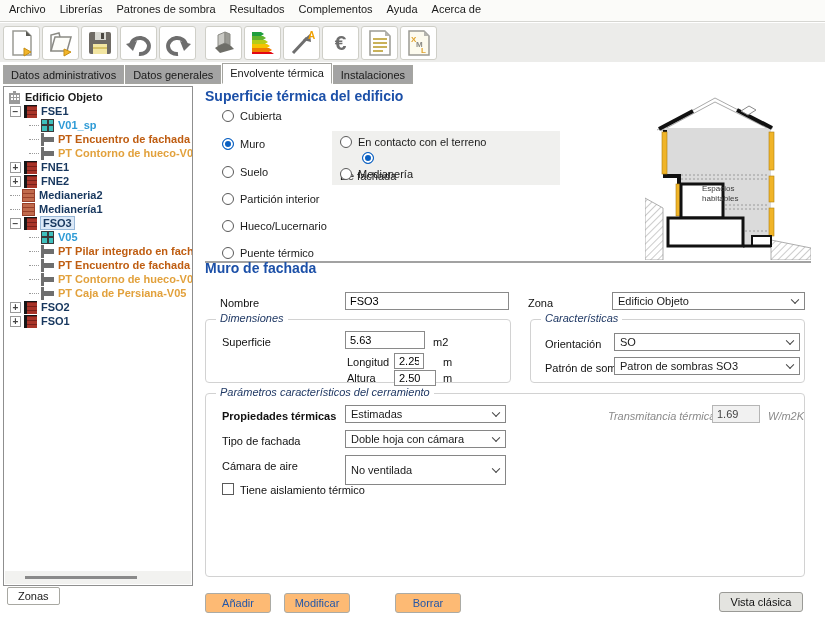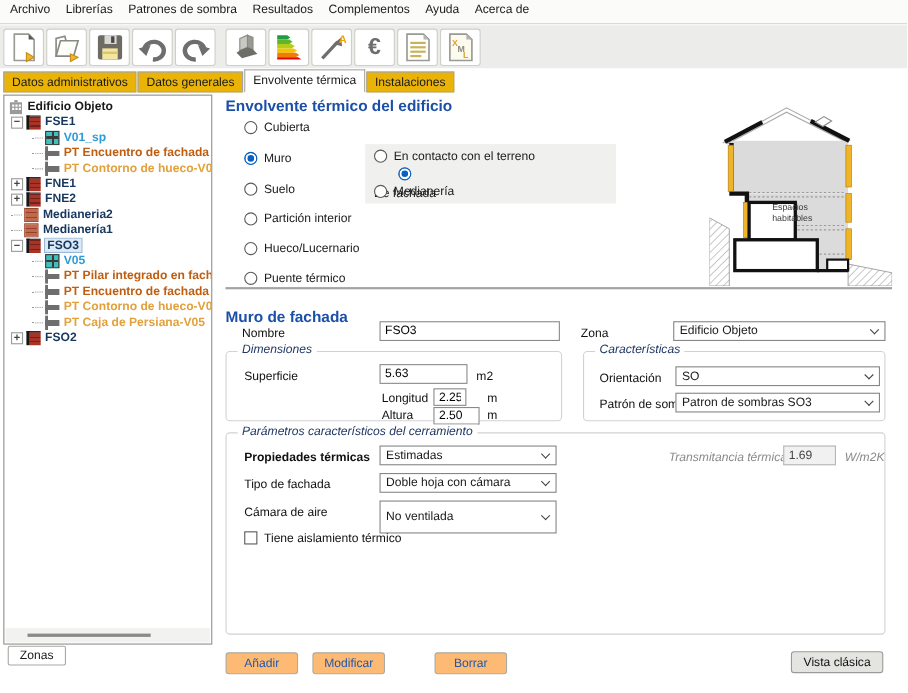--- a/index.html
+++ b/index.html
@@ -11,21 +11,21 @@
   .menu-item { padding:3px 7px; cursor:default; }
 
   
   .toolbar { position:absolute; left:0; top:23px; right:0; height:39px; background:#ececea; display:flex; align-items:center; padding-left:3px; }
   .tbtn { width:37px; height:34px; background:#fff; border:1px solid #cfcfc8; border-radius:3px; margin-right:2px; display:flex; align-items:center; justify-content:center; padding:0; cursor:pointer; }
   .tbtn.gap { margin-left:7px; }
   .euro-glyph { font-size:21px; font-weight:bold; color:#6e6e6e; line-height:1; }
 
   
   .tabbar { position:absolute; left:0; top:63px; right:0; height:21px; display:flex; align-items:flex-end; padding-left:3px; }
-  .tab { background:#eab308; border:1px solid #a5a5a0; padding:3px 7px 3px; margin-right:1px; height:19px; cursor:pointer; }
+  .tab { background:#a3a3a3; border:1px solid #a5a5a0; padding:3px 7px 3px; margin-right:1px; height:19px; cursor:pointer; }
   .tab.active { background:#fff; height:21px; border-bottom:1px solid #fff; font-weight:normal; position:relative; z-index:2; }
 
   
   .treepanel { position:absolute; left:3px; top:86px; width:190px; height:500px; border:1px solid #8f8f8f; background:#fff; overflow:hidden; }
   .tree { position:absolute; left:0; top:3px; right:0; }
   .trow { height:14px; display:flex; align-items:center; font-weight:bold; white-space:nowrap; overflow:hidden; cursor:default; }
   .lvl0 { padding-left:4px; } .lvl1 { padding-left:6px; } .lvl2 { padding-left:25px; }
   .exp { width:11px; height:11px; flex:none; border:1px solid #9a9a9a; background:#fff; color:#444; font-size:10px; line-height:9px; text-align:center; margin-right:3px; }
   .exp.plus::before { content:"+"; } .exp.minus::before { content:"\2212"; }
   .stub { width:10px; flex:none; border-top:1px dotted #9a9a9a; margin-right:2px; }
@@ -259,28 +259,33 @@
       <div class="trow lvl2">
         <span class="stub"></span>
         <span class="ticon pt-icon"></span>
         <span class="tlabel c-or2">PT Caja de Persiana-V05</span>
       </div>
       <div class="trow lvl1">
         <span class="exp plus"></span>
         <span class="ticon wall-icon"></span>
         <span class="tlabel c-navy">FSO2</span>
       </div>
+      <div class="trow lvl1">
+        <span class="exp plus"></span>
+        <span class="ticon wall-icon"></span>
+        <span class="tlabel c-navy">FSO1</span>
+      </div>
     </div>
     <div class="hscroll">
       <div class="hthumb"></div>
     </div>
   </div>
   <div class="zonas-tab">Zonas</div>
 
-  <div class="h-blue" style="left:205px; top:88px;">Envolvente térmico del edificio</div>
+  <div class="h-blue" style="left:205px; top:88px;">Superficie térmica del edificio</div>
 
   <div class="rrow" style="left:222px; top:110px;">
     <span class="radio"></span>
       <span>Cubierta</span>
   </div>
   <div class="subpanel"></div>
   <div class="rrow" style="left:222px; top:138px;">
     <span class="radio on"></span>
       <span>Muro</span>
   </div>
@@ -343,21 +348,21 @@
     <rect x="36" y="96" width="42" height="34" fill="#fff" stroke="#111" stroke-width="3"></rect>
     <rect x="23" y="130" width="75" height="28" fill="#fff" stroke="#111" stroke-width="3"></rect>
     <rect x="107" y="148" width="19" height="10" fill="#fff" stroke="#111" stroke-width="2"></rect>
     <line x1="98" y1="158" x2="126" y2="158" stroke="#111" stroke-width="3"></line>
     <text x="57" y="103" font-size="8" fill="#3a3a3a" font-family="Liberation Sans, sans-serif">Espacios</text>
     <text x="57" y="113" font-size="8" fill="#3a3a3a" font-family="Liberation Sans, sans-serif">habitables</text>
   </svg>
 
   <div class="sep" style="left:205px; top:261px; width:606px;"></div>
 
-  <div class="h-blue" style="left:205px; top:280px;">Muro de fachada</div>
+  <div class="h-blue" style="left:205px; top:260px;">Muro de fachada</div>
 
   <span class="flabel" style="left:220px; top:297px;">Nombre</span>
   <input class="tinput" style="left: 345px; top: 292px; width: 164px; height: 18px;" value="FSO3">
   <span class="flabel" style="left:528px; top:297px;">Zona</span>
   <div class="dd" style="left:612px; top:292px; width:193px; height:18px;">
     <span>Edificio Objeto</span>
       <span class="chev"></span>
   </div>
 
   <div class="groupbox" style="left:205px; top:319px; width:306px; height:64px;">

